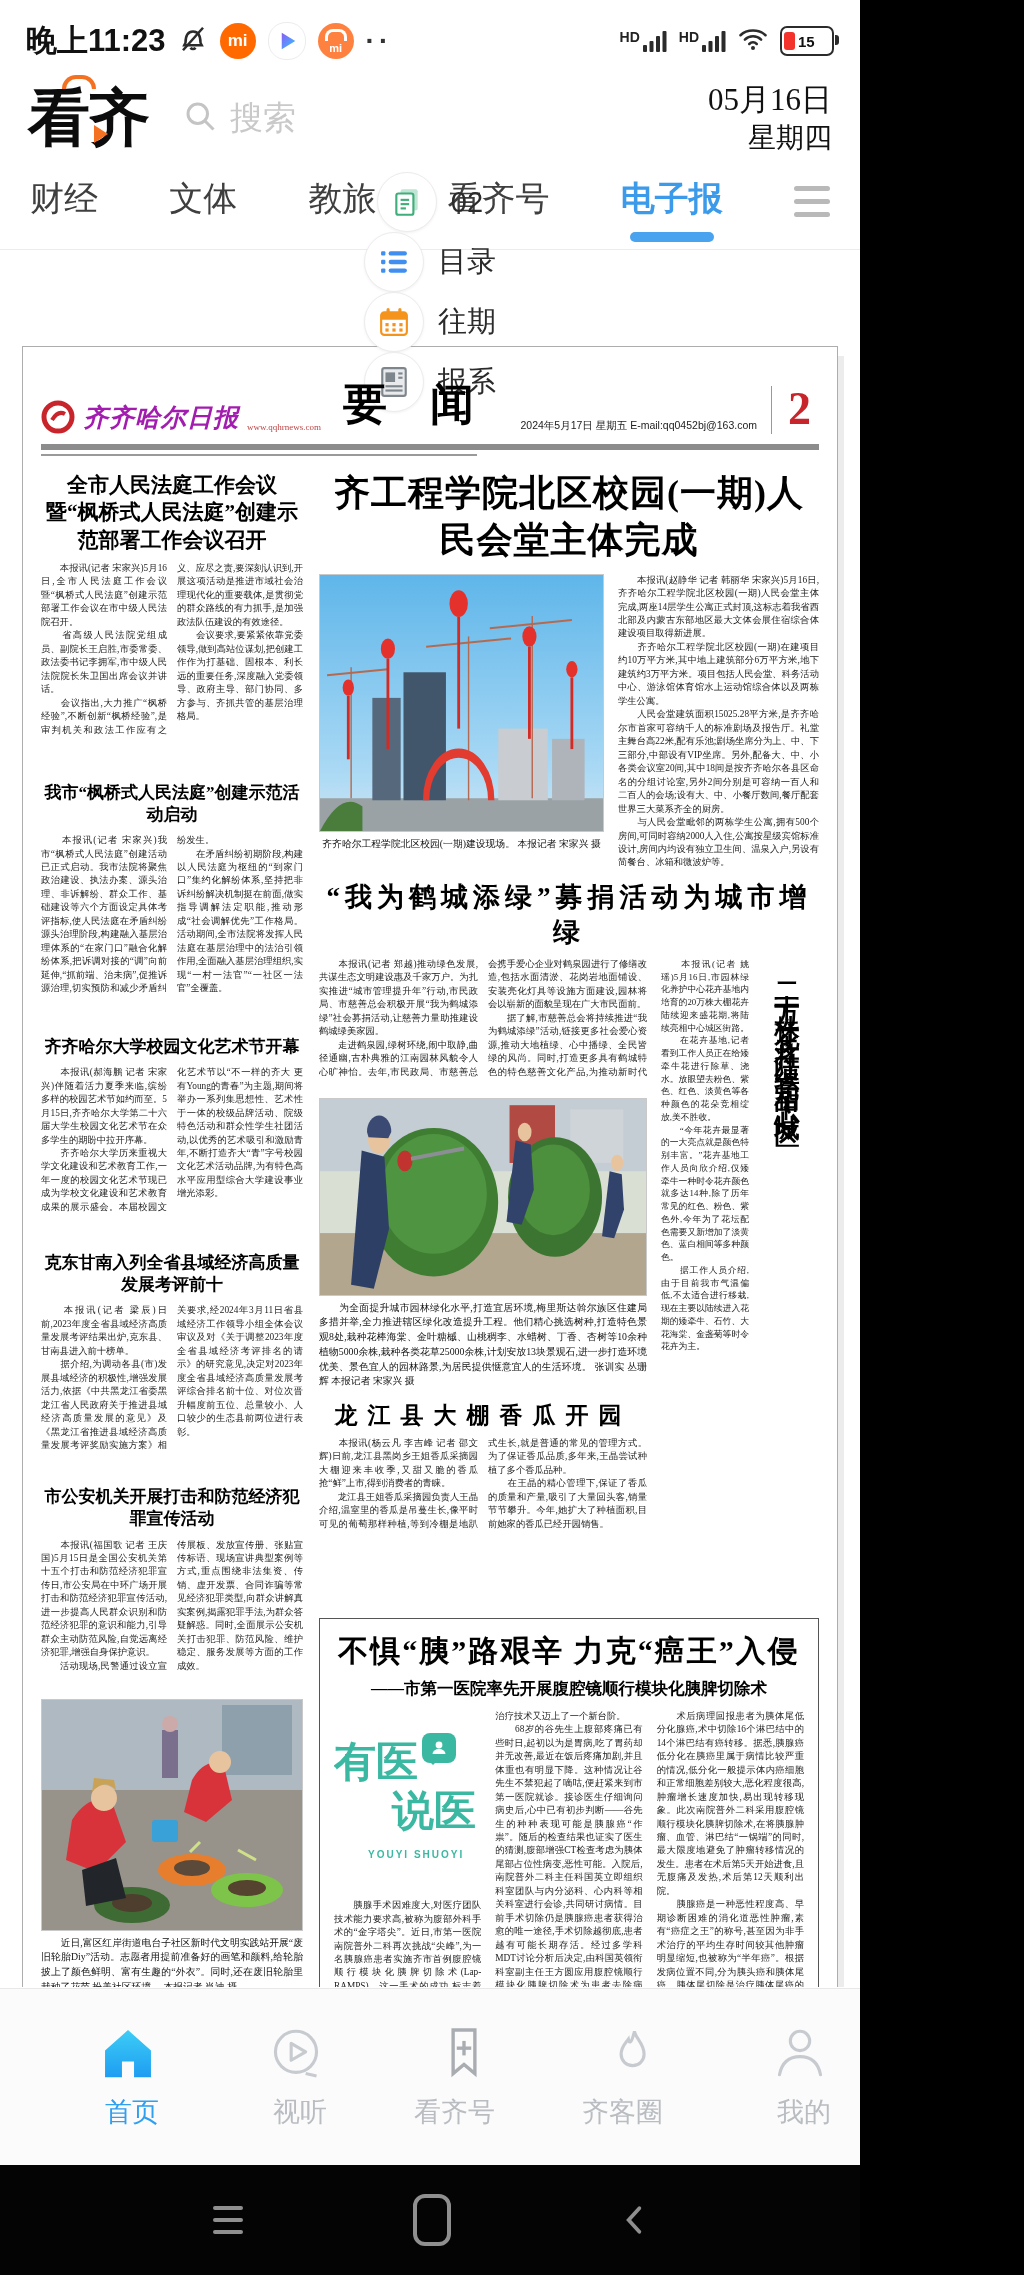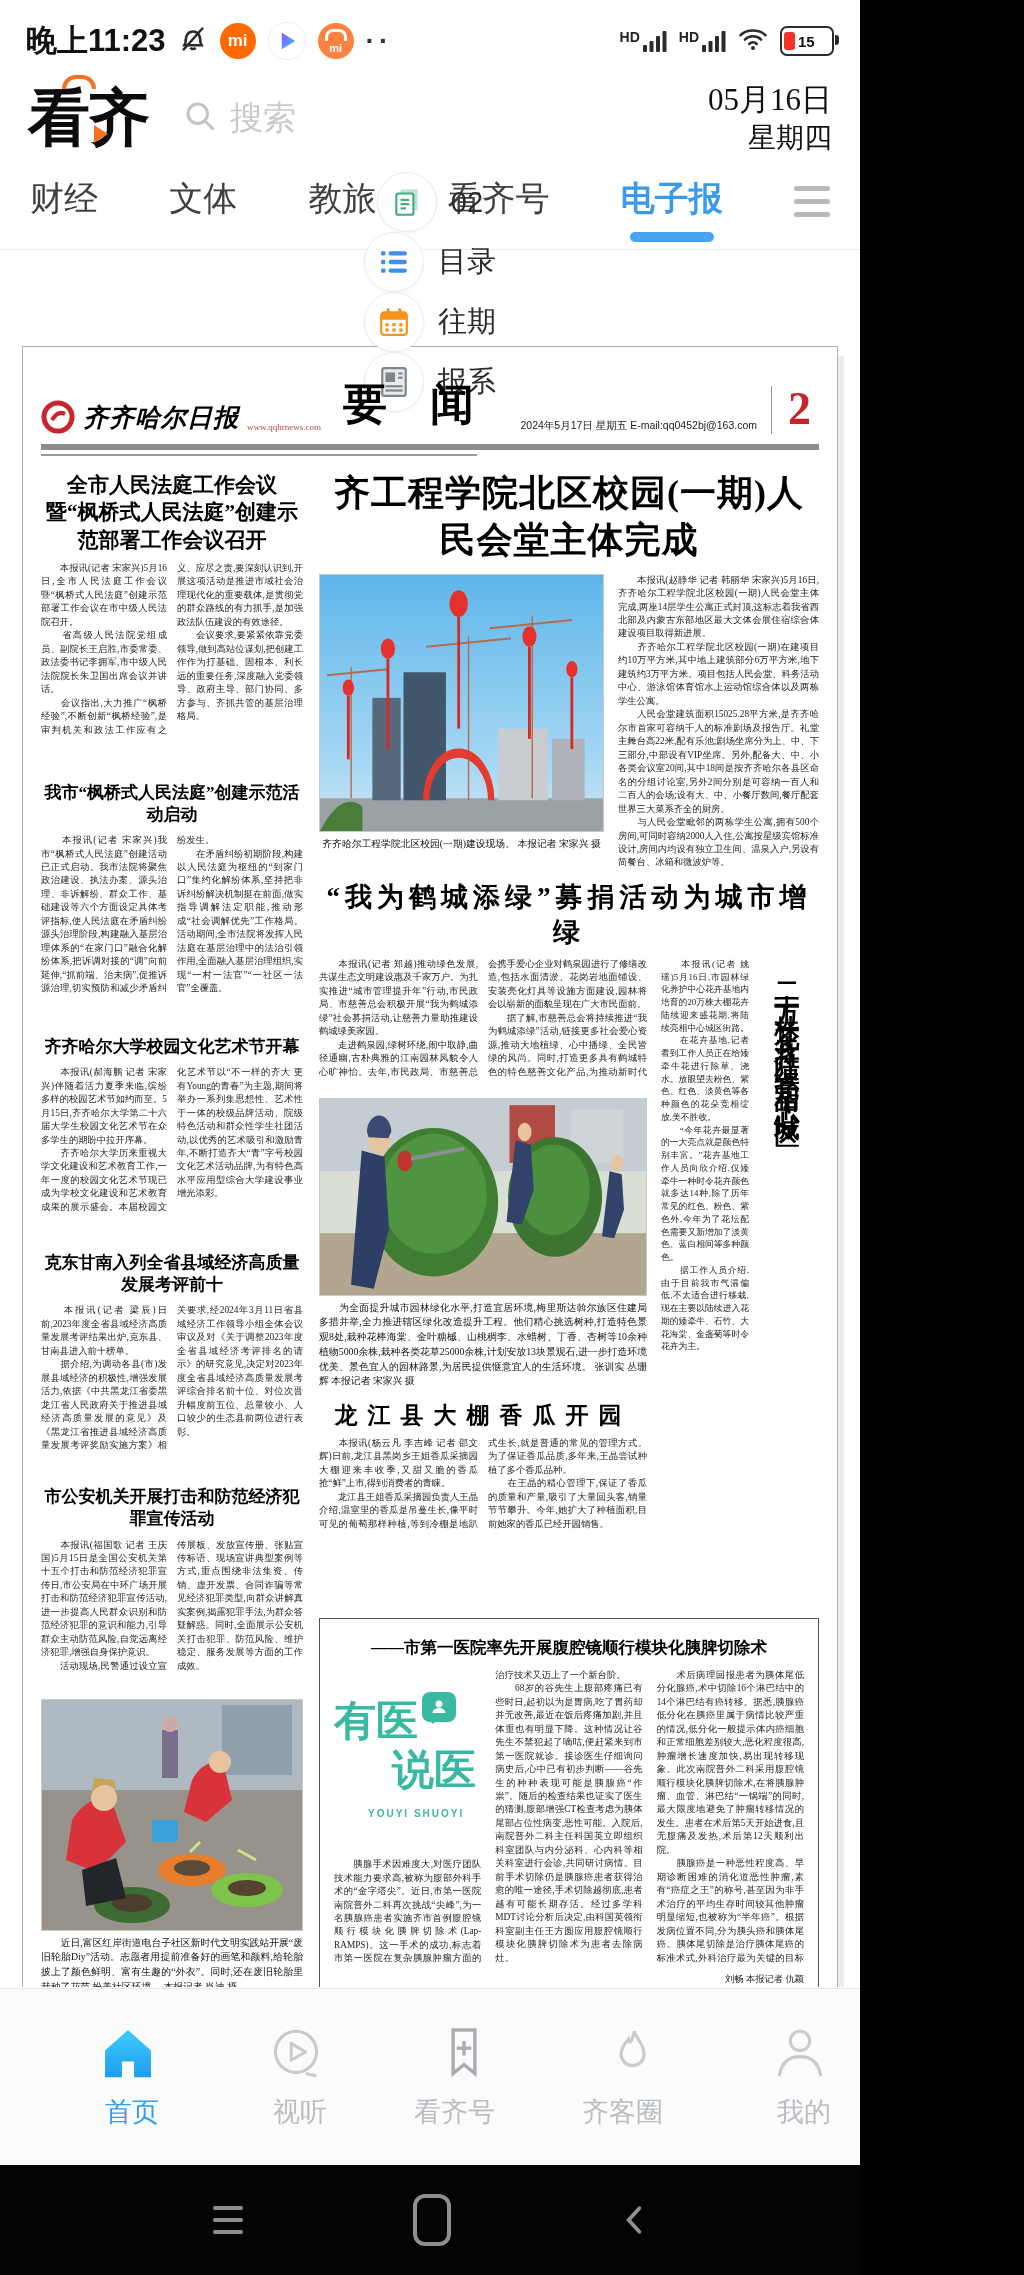--- a/index.html
+++ b/index.html
@@ -43,21 +43,21 @@
   .tool{display:flex;align-items:center;gap:14px;}
   .tool-circ{width:58px;height:58px;border-radius:50%;border:1px solid #ececec;background:#fff;display:flex;align-items:center;justify-content:center;box-shadow:0 1px 3px rgba(0,0,0,.06);}
   .tool-lab{font-size:29px;color:#2b2b2b;}
   
   .paper-wrap{height:1653px;box-sizing:border-box;padding:12px 22px 0;overflow:hidden;background:#fff;}
   .pg{box-sizing:border-box;width:100%;min-height:1560px;background:#fff;border:1px solid #adadad;
       box-shadow:8px 8px 0 -2px #ececec;padding:28px 18px 20px;
       font-family:"Liberation Serif","DejaVu Serif",serif;color:#1c1c1c;}
   .mast{display:flex;align-items:flex-end;gap:14px;}
   .brand{display:flex;align-items:center;gap:8px;min-width:280px;}
-  .brand-name{color:#000000;font-size:25px;font-weight:800;font-style:italic;letter-spacing:1px;white-space:nowrap;}
+  .brand-name{color:#a21caf;font-size:25px;font-weight:800;font-style:italic;letter-spacing:1px;white-space:nowrap;}
   .brand-site{color:#b44;font-size:9px;align-self:flex-end;margin-bottom:2px;}
   .sect{font-size:44px;font-weight:900;letter-spacing:16px;color:#000;margin:0 8px;white-space:nowrap;}
   .mast-info{flex:1;text-align:right;font-size:10.5px;color:#222;line-height:1.6;font-family:"Liberation Sans",sans-serif;}
   .mast-sep{width:1px;height:48px;background:#999;}
   .pno{color:#c8242b;font-size:46px;font-weight:900;line-height:1;padding:0 8px 2px 2px;}
   .rule1{height:6px;background:#8c8c8c;margin-top:10px;}
   .rule2{height:2px;background:#9a9a9a;margin-top:4px;width:56%;}
   .cols{display:flex;gap:16px;margin-top:14px;}
   .colL{width:262px;flex:none;}
   .colR{flex:1;min-width:0;}
@@ -436,20 +436,21 @@
             <div class="flowers">
               <div class="btxt">　　本报讯(记者 姚瑶)5月16日,市园林绿化养护中心花卉基地内培育的20万株大棚花卉陆续迎来盛花期,将陆续亮相中心城区街路。
 　　在花卉基地,记者看到工作人员正在给矮牵牛花进行除草、浇水。放眼望去粉色、紫色、红色、淡黄色等各种颜色的花朵竞相绽放,美不胜收。
 　　“今年花卉最显著的一大亮点就是颜色特别丰富。”花卉基地工作人员向欣介绍,仅矮牵牛一种时令花卉颜色就多达14种,除了历年常见的红色、粉色、紫色外,今年为了花坛配色需要又新增加了淡黄色、蓝白相间等多种颜色。
 　　据工作人员介绍,由于目前我市气温偏低,不太适合进行移栽,现在主要以陆续进入花期的矮牵牛、石竹、大花海棠、金盏菊等时令花卉为主。</div>
               <div class="vtitle">二十万株花卉将陆续亮相中心城区</div>
             </div>
           </div>
 
           <div class="medbox">
+            <div class="medt">不惧“胰”路艰辛  力克“癌王”入侵</div>
             <div class="meds">——市第一医院率先开展腹腔镜顺行模块化胰脾切除术</div>
             <div class="medbody">
               <div class="medlogo">
                 <div class="l1"><span>有医</span>
                   <span class="bub">
                     <svg width="18" height="18" viewBox="0 0 18 18" fill="#fff">
                         <circle cx="9" cy="6" r="3.4"></circle>
                         <path d="M2.5 15 a6.5 5 0 0 1 13 0 Z"></path>
                       </svg>
                   </span>

